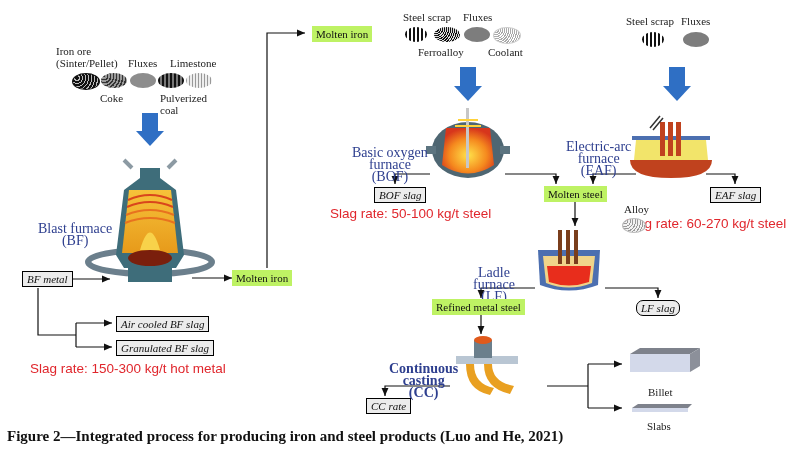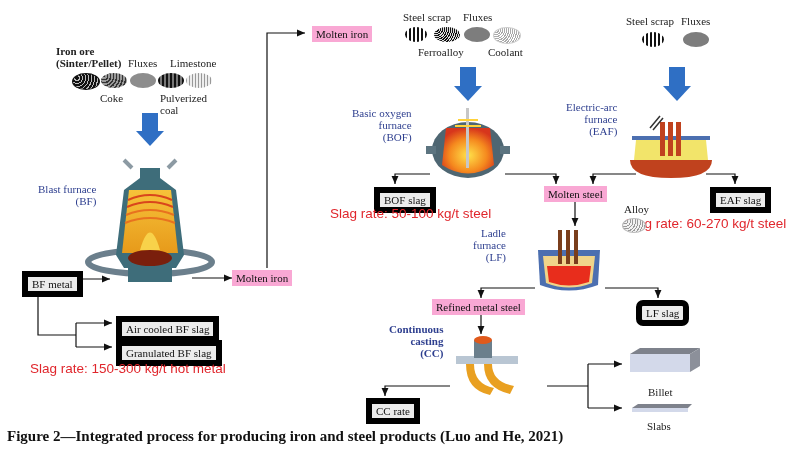--- a/index.html
+++ b/index.html
@@ -1,21 +1,21 @@
 <!DOCTYPE html>
 <html><head>
 <meta charset="utf-8">
 <style>
   html, body { margin:0; padding:0; background:#ffffff; }
   body { width:810px; height:451px; position:relative; overflow:hidden; font-family:"Liberation Serif", "DejaVu Serif", serif; color:#111; }
   .abs { position:absolute; }
   .lbl { font-size:11px; line-height:12px; text-align:left; white-space:nowrap; color:#222; }
-  .blue { color:#2e3f8f; font-size:11px; line-height:12px; text-align:right; white-space:nowrap; }
-  .box { position:absolute; background:#ececec; border:6px solid #000000; font-size:11px; line-height:14px; padding:0 4px; white-space:nowrap; }
-  .hl { position:absolute; background:#f9a8d4; font-size:11px; line-height:16px; padding:0 4px; white-space:nowrap; }
+  .blue { color:#2e3f8f; font-size:14px; line-height:12px; text-align:center; white-space:nowrap;margin-top:40px; }
+  .box { position:absolute; background:#ececec; border:1px solid #000000; font-size:11px; line-height:14px; padding:0 4px; white-space:nowrap;font-style:italic; }
+  .hl { position:absolute; background:#bef264; font-size:11px; line-height:16px; padding:0 4px; white-space:nowrap; }
   .rate { position:absolute; color:#e0262c; font-family:"Liberation Sans", "DejaVu Sans", sans-serif; font-size:13.5px; white-space:nowrap; }
   .caption { position:absolute; left:7px; top:428px; font-size:15px; font-weight:bold; white-space:nowrap; }
   svg.lines { position:absolute; left:0; top:0; }
   .pellet { position:absolute; width:26px; height:15px; border-radius:50%; }
 </style>
 </head>
 <body>
 
 <svg class="lines" width="810" height="451">
   <defs>
@@ -137,21 +137,21 @@
 
     <polyline points="450,386 385,386 385,396" marker-end="url(#ah)"></polyline>
 
     <line x1="547" y1="386" x2="588" y2="386"></line>
     <polyline points="588,364 588,408"></polyline>
     <line x1="588" y1="364" x2="622" y2="364" marker-end="url(#ah)"></line>
     <line x1="588" y1="408" x2="622" y2="408" marker-end="url(#ah)"></line>
   </g>
 </svg>
 
-<div class="abs lbl" style="left:56px; top:45px;font-weight:bold;">
+<div class="abs lbl" style="left:56px; top:45px;">
   <div>Iron ore</div>
   <div>(Sinter/Pellet)</div>
 </div>
 <div class="abs lbl" style="left:128px; top:57px;">Fluxes</div>
 <div class="abs lbl" style="left:170px; top:57px;">Limestone</div>
 
 <div class="pellet" style="left:72px; top:73px; background:repeating-radial-gradient(circle at 4px 4px,#111 0 2px,#bbb 2px 3px); border:1px solid #111;"></div>
 <div class="pellet" style="left:101px; top:73px; background:repeating-radial-gradient(circle at 3px 3px,#333 0 1.5px,#999 1.5px 3px);"></div>
 <div class="pellet" style="left:130px; top:73px; background:#8d8d8d;"></div>
 <div class="pellet" style="left:158px; top:73px; background:repeating-linear-gradient(90deg,#111 0 2px,#777 2px 4px);"></div>

